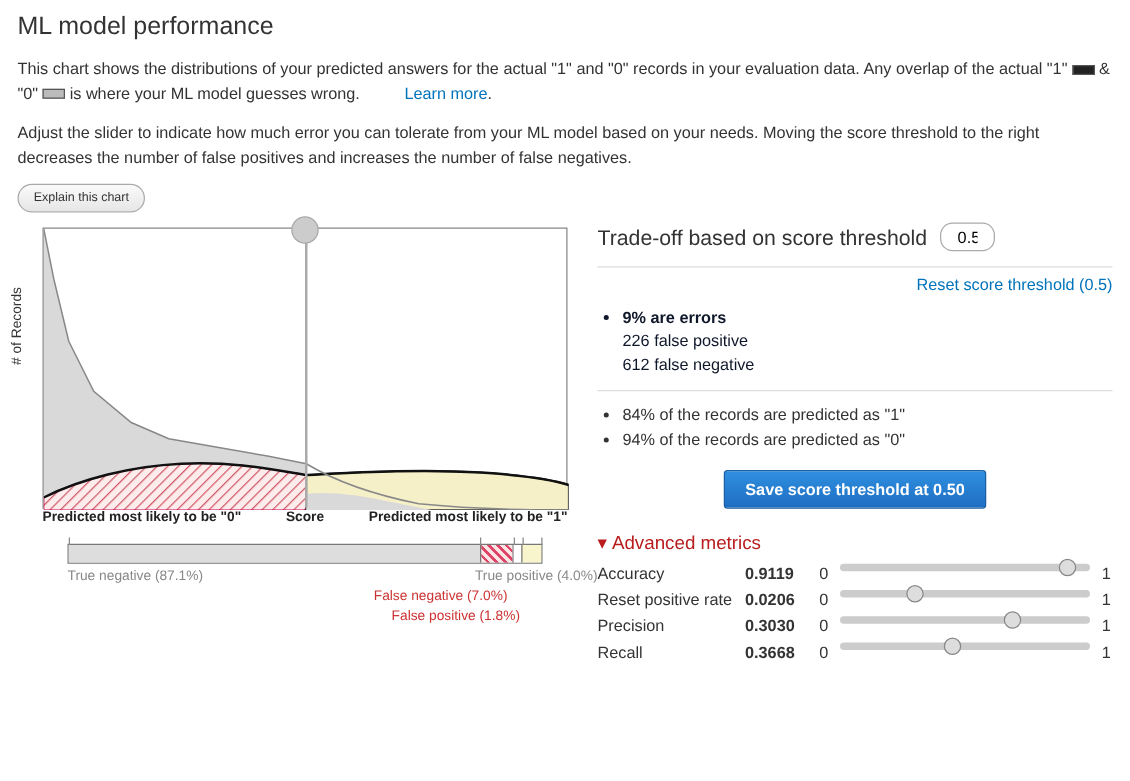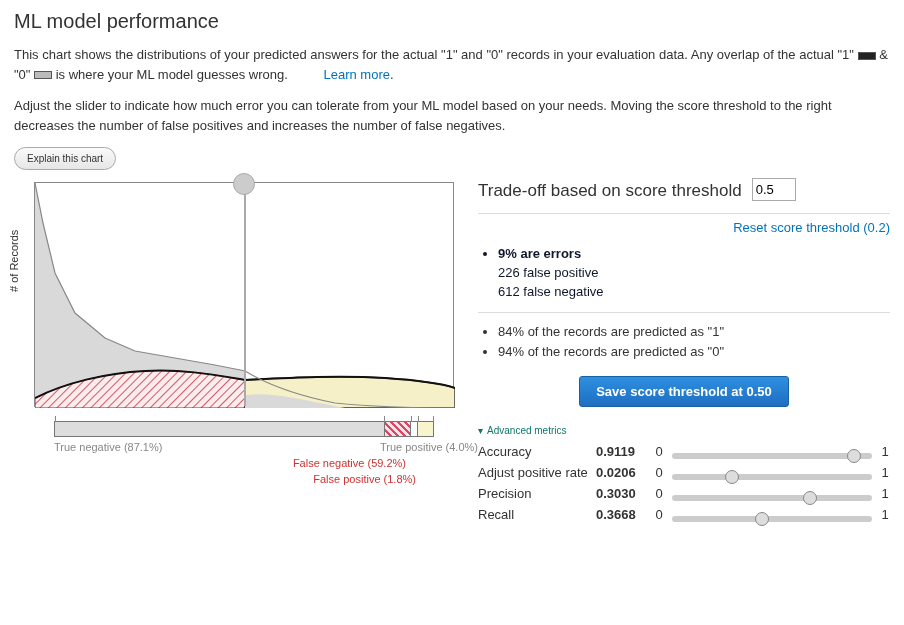--- a/index.html
+++ b/index.html
@@ -85,40 +85,40 @@
   .sl.fn { right: 28px; top: 20px; color: #c33; }
   .sl.fp { right: 18px; top: 36px; color: #c33; }
   .tick { position:absolute; top:-6px; width:1px; height:6px; background:#888;}
 
   
   .tradeoff-head {
     display: flex; align-items: flex-end; gap: 10px;
     font-size: 17px; color: #333; padding-bottom: 6px;
   }
   .th-input {
-    width: 44px; padding: 3px 3px; font-size: 13px;
-    border: 1px solid #aaa; border-radius: 0; text-align: left;
+    width: 44px; padding: 3px 13px; font-size: 13px;
+    border: 1px solid #aaa; border-radius: 10px; text-align: left;
   }
   hr.thin { border: none; border-top: 1px solid #ddd; margin: 6px 0; }
   .reset { text-align: right; font-size: 13px; margin-bottom: 6px;}
   ul.metrics { margin: 10px 0 10px 6px; padding: 0 0 0 14px; }
   ul.metrics li { margin-bottom: 2px; line-height: 1.45; font-size: 13px;}
   .strong { font-weight: 700; }
   .err { color: #0f172a; }
   .save-btn {
     display: block; margin: 14px auto 18px auto;
     padding: 7px 16px; font-size: 13px; font-weight: 700;
     border: 1px solid #1b5fa3; border-radius: 3px;
     background: linear-gradient(#2f8fe0,#1e6ec2);
     color: #fff; cursor: pointer;
   }
-  .adv-head { font-size: 10px; color: #0f766e; margin: 4px 0 8px 0; cursor: pointer; }
+  .adv-head { font-size: 15px; color: #b91c1c; margin: 4px 0 8px 0; cursor: pointer; }
   .adv-head .caret { display:inline-block; margin-right:4px;}
   .metric-row {
-    display: flex; align-items: flex-end; gap: 8px;
+    display: flex; align-items: flex-start; gap: 8px;
     font-size: 13px; margin-bottom: 6px;
   }
   .metric-row .mlabel { width: 110px; }
   .metric-row .mval { width: 50px; font-weight: 700; }
   .metric-row .mzero, .metric-row .mone { width: 10px; text-align: center; }
   .slider-track {
     position: relative; flex: 1; height: 6px; border-radius: 3px;
     background: #ccc;
   }
   .slider-thumb {
@@ -167,52 +167,57 @@
 
             <path d="M210,197 C250,195 300,192 350,195 C380,197 405,200 420,205 L420,225 L210,225 Z" fill="#f6f0c8" stroke="#333" stroke-width="1.4"></path>
             <path d="M210,212 C230,210 250,213 270,217 C290,221 300,223 310,225 L210,225 Z" fill="#d9d9d9" stroke="none"></path>
 
             <path d="M0,215 C30,200 70,190 110,188 C150,186 180,192 210,197 C250,195 300,192 350,195 C380,197 405,200 420,205" fill="none" stroke="#111" stroke-width="2"></path>
 
             <path d="M0,0 L8,40 L20,90 L40,130 L70,155 L100,168 L140,175 L180,182 L210,188 C230,200 260,212 300,220 C340,224 380,225 420,225" fill="none" stroke="#888" stroke-width="1.2"></path>
           </svg>
           <div class="threshold-line"></div>
           <div class="threshold-handle"></div>
+        </div>
+        <div class="axis-labels">
+          <div class="lbl">Predicted most likely to be "0"</div>
+          <div class="lbl center">Score</div>
+          <div class="lbl right">Predicted most likely to be "1"</div>
         </div>
 
         <div class="stack-wrap">
           <div class="stack-bar">
             <div class="seg tn" style="width:87.1%"></div>
             <div class="seg fn" style="width:7.0%"></div>
             <div class="seg fp" style="width:1.8%"></div>
             <div class="seg tp" style="width:4.0%"></div>
             <span class="tick" style="left:0%"></span>
             <span class="tick" style="left:87.1%"></span>
             <span class="tick" style="left:94.1%"></span>
             <span class="tick" style="left:95.9%"></span>
             <span class="tick" style="left:99.9%"></span>
           </div>
           <div class="stack-labels">
             <span class="sl tn">True negative (87.1%)</span>
             <span class="sl tp">True positive (4.0%)</span>
-            <span class="sl fn">False negative (59.2%)</span>
+            <span class="sl fn">False negative (7.0%)</span>
             <span class="sl fp">False positive (1.8%)</span>
           </div>
         </div>
       </div>
     </div>
 
     <div class="right-col">
       <div class="tradeoff-head">
         <span>Trade-off based on score threshold</span>
         <input class="th-input" value="0.5" style="">
       </div>
       <hr class="thin">
       <div class="reset">
-        <a href="#" class="link">Reset score threshold (0.2)</a>
+        <a href="#" class="link">Reset score threshold (0.5)</a>
       </div>
 
       <ul class="metrics">
         <li class="err">
           <span class="strong">9% are errors</span><br>
           <span>226 false positive</span><br>
           <span>612 false negative</span>
         </li>
       </ul>
       <hr class="thin">
@@ -231,21 +236,21 @@
           <div class="metric-row">
             <span class="mlabel">Accuracy</span>
             <span class="mval">0.9119</span>
             <span class="mzero">0</span>
             <div class="slider-track">
               <div class="slider-thumb" style="left:91.19%"></div>
             </div>
             <span class="mone">1</span>
           </div>
           <div class="metric-row">
-            <span class="mlabel">Adjust positive rate</span>
+            <span class="mlabel">Reset positive rate</span>
             <span class="mval">0.0206</span>
             <span class="mzero">0</span>
             <div class="slider-track">
               <div class="slider-thumb" style="left:30%"></div>
             </div>
             <span class="mone">1</span>
           </div>
           <div class="metric-row">
             <span class="mlabel">Precision</span>
             <span class="mval">0.3030</span>

